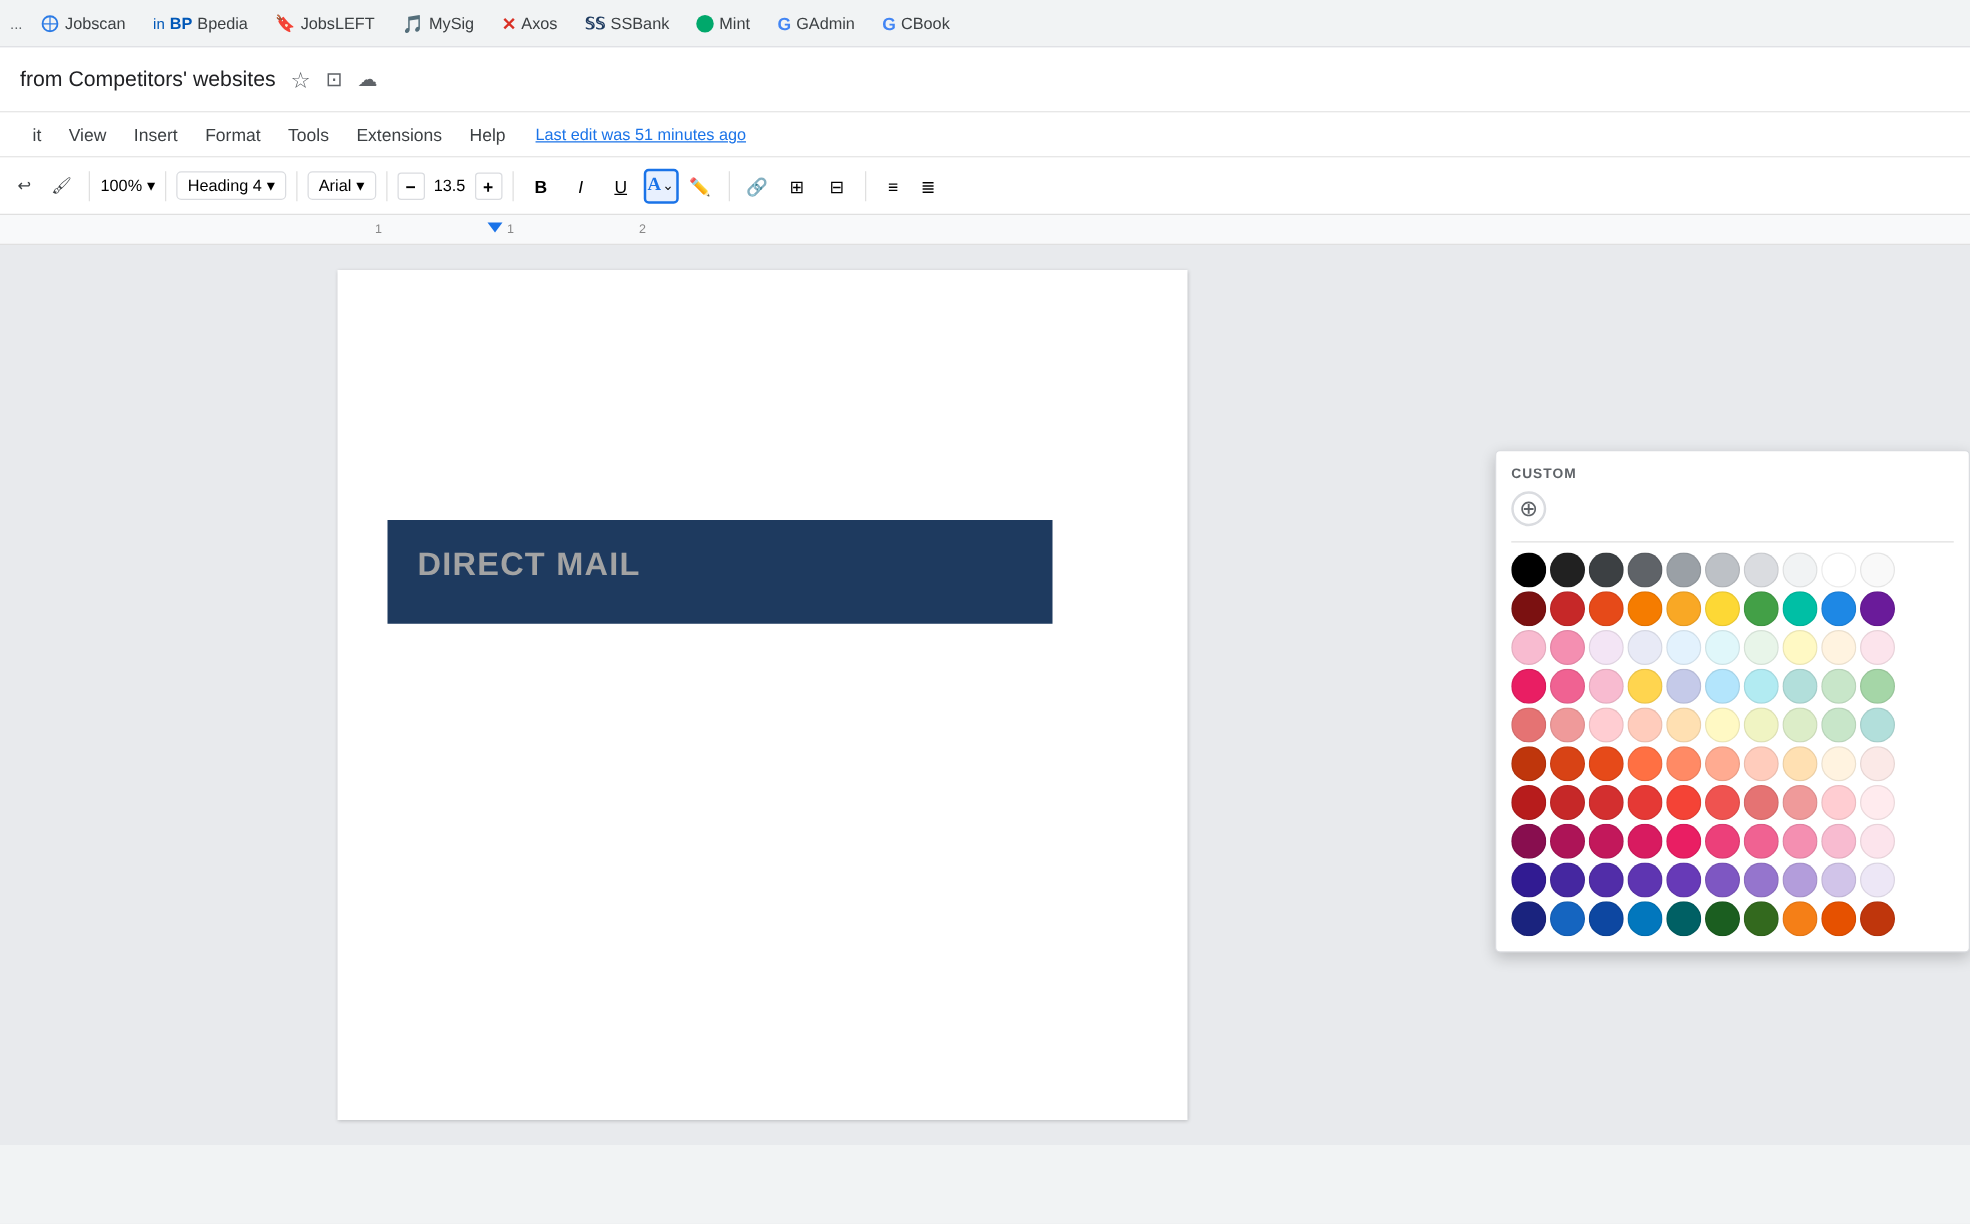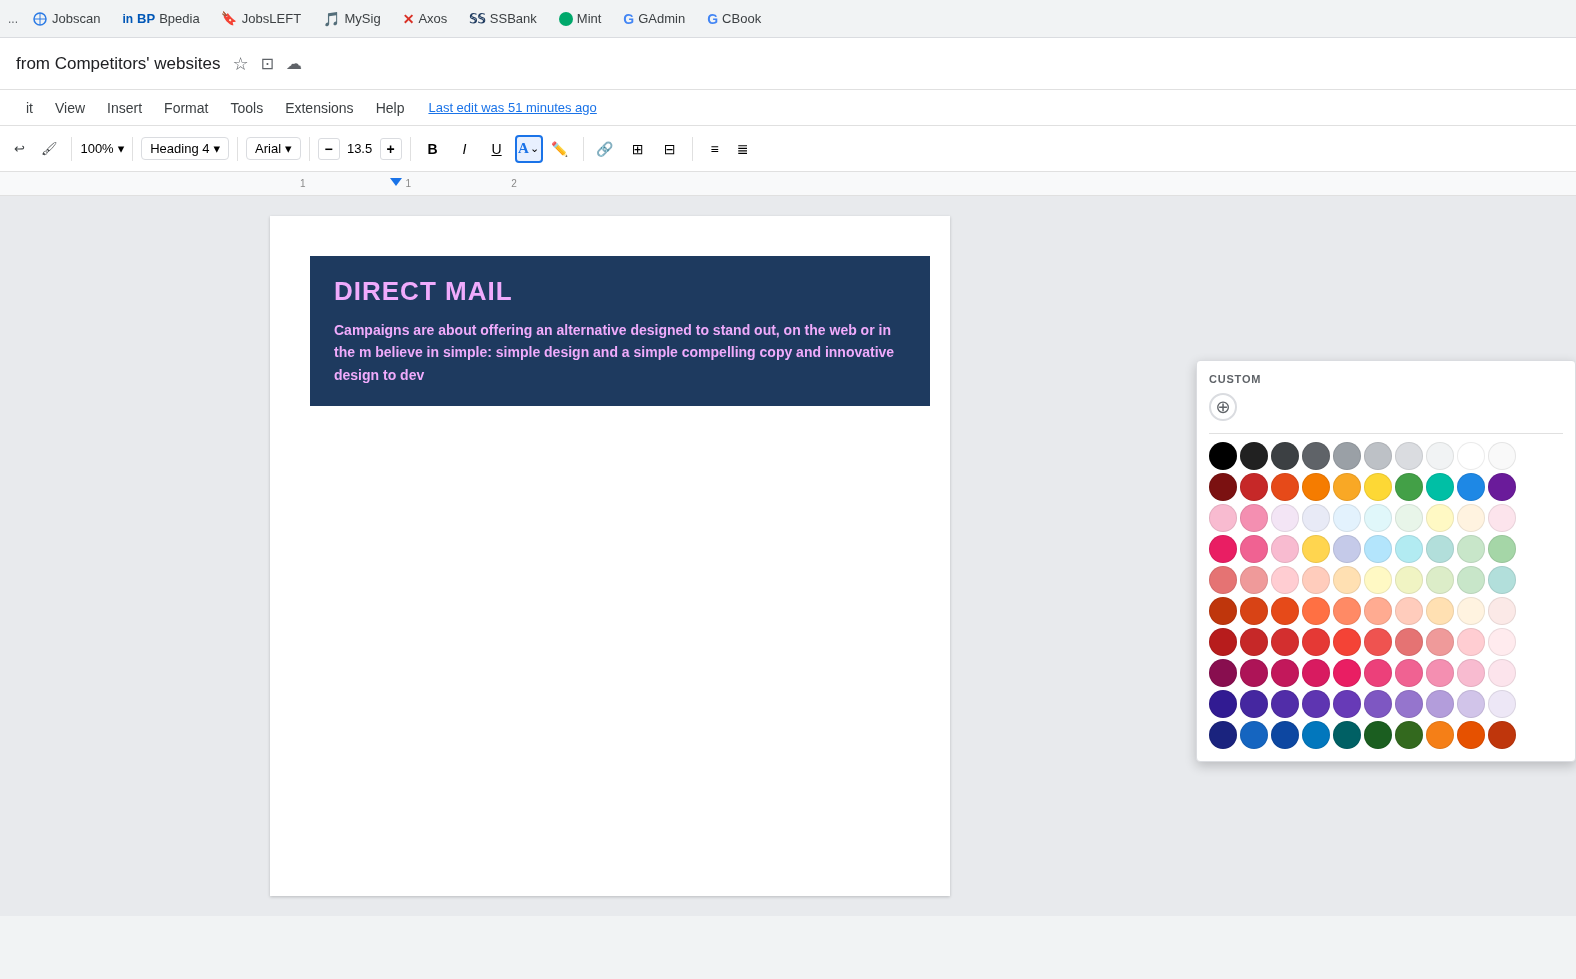--- a/index.html
+++ b/index.html
@@ -220,23 +220,24 @@
       min-height: 680px;
       margin: 0 0 0 270px;
       box-shadow: 0 1px 3px rgba(0,0,0,0.2);
       padding: 40px;
       position: relative;
     }
 
     
     .direct-mail-box {
       background: #1e3a5f;
-      color: #f0abfc;
+      color: #a3a3a3;
       padding: 20px 24px;
-      width: 620px;
+      margin-top: 160px;
+      width: 532px;
     }
     .direct-mail-title {
       font-size: 26px;
       font-weight: bold;
       margin-bottom: 12px;
       letter-spacing: 1px;
     }
     .direct-mail-text {
       font-size: 14px;
       font-weight: bold;
@@ -318,21 +319,21 @@
       <svg width="14" height="14" viewBox="0 0 14 14">
           <circle cx="7" cy="7" r="6" fill="none" stroke="#2c7be5" stroke-width="1.5"></circle>
           <line x1="7" y1="1" x2="7" y2="13" stroke="#2c7be5" stroke-width="1"></line>
           <line x1="1" y1="7" x2="13" y2="7" stroke="#2c7be5" stroke-width="1"></line>
         </svg>
     </span>
     <span>Jobscan</span>
   </div>
 
   <div class="bookmark-item">
-    <span style="font-weight:bold;color:#0057b7;font-size:12px;">in</span>
+    <span style="font-weight:normal;color:#0057b7;font-size:12px;">in</span>
     <span style="font-weight:bold;color:#0057b7;font-size:13px;">BP</span>
     <span>Bpedia</span>
   </div>
 
   <div class="bookmark-item">
     <span style="color:#e37400;">🔖</span>
     <span>JobsLEFT</span>
   </div>
 
   <div class="bookmark-item">
@@ -481,21 +482,20 @@
     <span style="margin-left:100px;">2</span>
   </div>
 </div>
 
 <div class="main-area">
 
   <div class="doc-page">
 
     <div class="direct-mail-box">
       <div class="direct-mail-title">DIRECT MAIL</div>
-      <div class="direct-mail-text">Campaigns are about offering an alternative designed to stand out, on the web or in the m believe in simple: simple design and a simple compelling copy and innovative design to dev</div>
     </div>
   </div>
 
   <div class="color-picker-dropdown">
     <div class="color-picker-section-title">CUSTOM</div>
 
     <div class="color-picker-custom-row">
       <button class="add-custom-btn">
         <span>⊕</span>
       </button>

